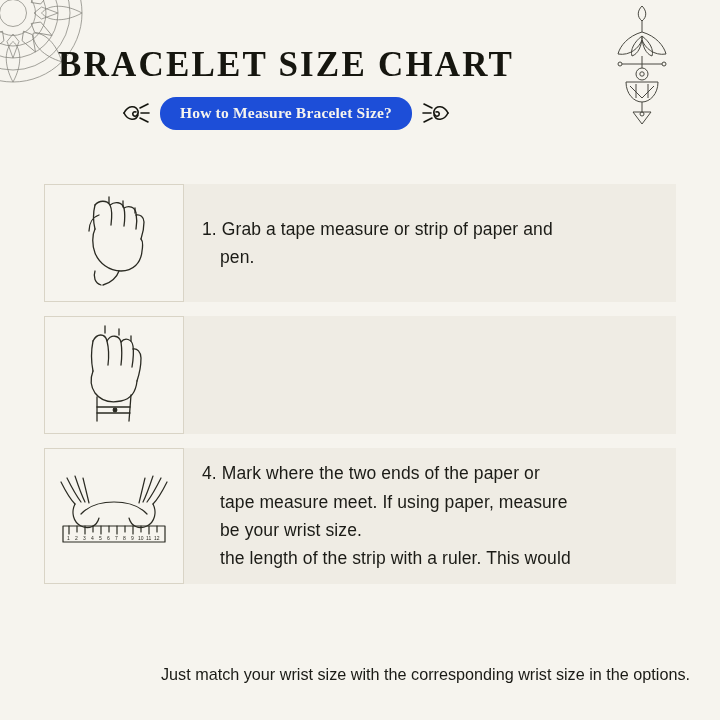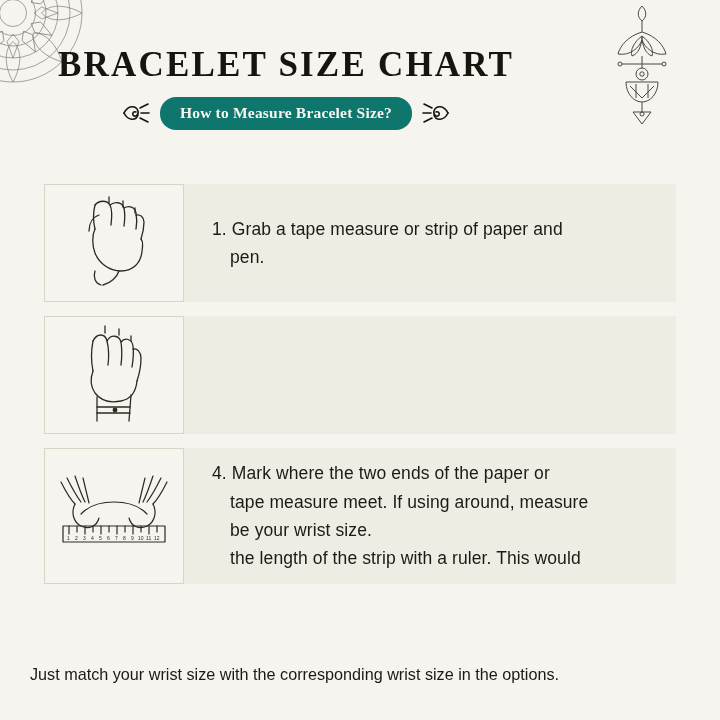--- a/index.html
+++ b/index.html
@@ -54,21 +54,21 @@
     line-height: 1.1;
   }
   .subtitle-row {
     margin-top: 12px;
     display: flex;
     align-items: center;
     justify-content: center;
     gap: 10px;
   }
   .pill {
-    background: #0f766e;
+    background: #1d4ed8;
     color: #f6f4ee;
     border-radius: 16px;
     padding: 7px 20px 8px 20px;
     font-family: "Liberation Serif", serif;
     font-size: 15.5px;
     font-weight: 700;
     letter-spacing: 0.2px;
     white-space: nowrap;
   }
   .flourish {
@@ -107,36 +107,36 @@
     border: 1px solid #d9d4c6;
     box-sizing: border-box;
     flex: none;
     display: flex;
     align-items: center;
     justify-content: center;
   }
   .step-3 .thumb { height: 136px; }
   .step-text {
     position: relative;
-    margin-left: 28px;
+    margin-left: 18px;
     margin-right: 46px;
     font-size: 17.5px;
     line-height: 1.62;
     color: #1b1b16;
     letter-spacing: 0.1px;
   }
   .step-text .indent { padding-left: 18px; display: block; }
 
   
   .footer {
     position: absolute;
     left: 0;
     right: 0;
     bottom: 36px;
-    text-align: left;
+    text-align: right;
     font-size: 16.2px;
     color: #1b1b16;
     padding: 0 30px;
   }
 </style>
 </head>
 <body>
 
 <svg class="mandala-corner" viewBox="0 0 200 200">
   <g stroke="#2a2a22" stroke-width="1" fill="none">
@@ -318,21 +318,21 @@
           <text x="72" y="72">8</text>
           <text x="80" y="72">9</text>
           <text x="87" y="72">10</text>
           <text x="95" y="72">11</text>
           <text x="103" y="72">12</text>
         </g>
       </svg>
     </div>
     <div class="step-text">
       <span>4. Mark where the two ends of the paper or</span>
-      <span class="indent">tape measure meet. If using around, measure</span>
+      <span class="indent">tape measure meet. If using paper, measure</span>
       <span class="indent">be your wrist size.</span>
       <span class="indent">the length of the strip with a ruler. This would</span>
     </div>
   </div>
 
 </div>
 
 <div class="footer">Just match your wrist size with the corresponding wrist size in the options.</div>
 
 </body></html>

